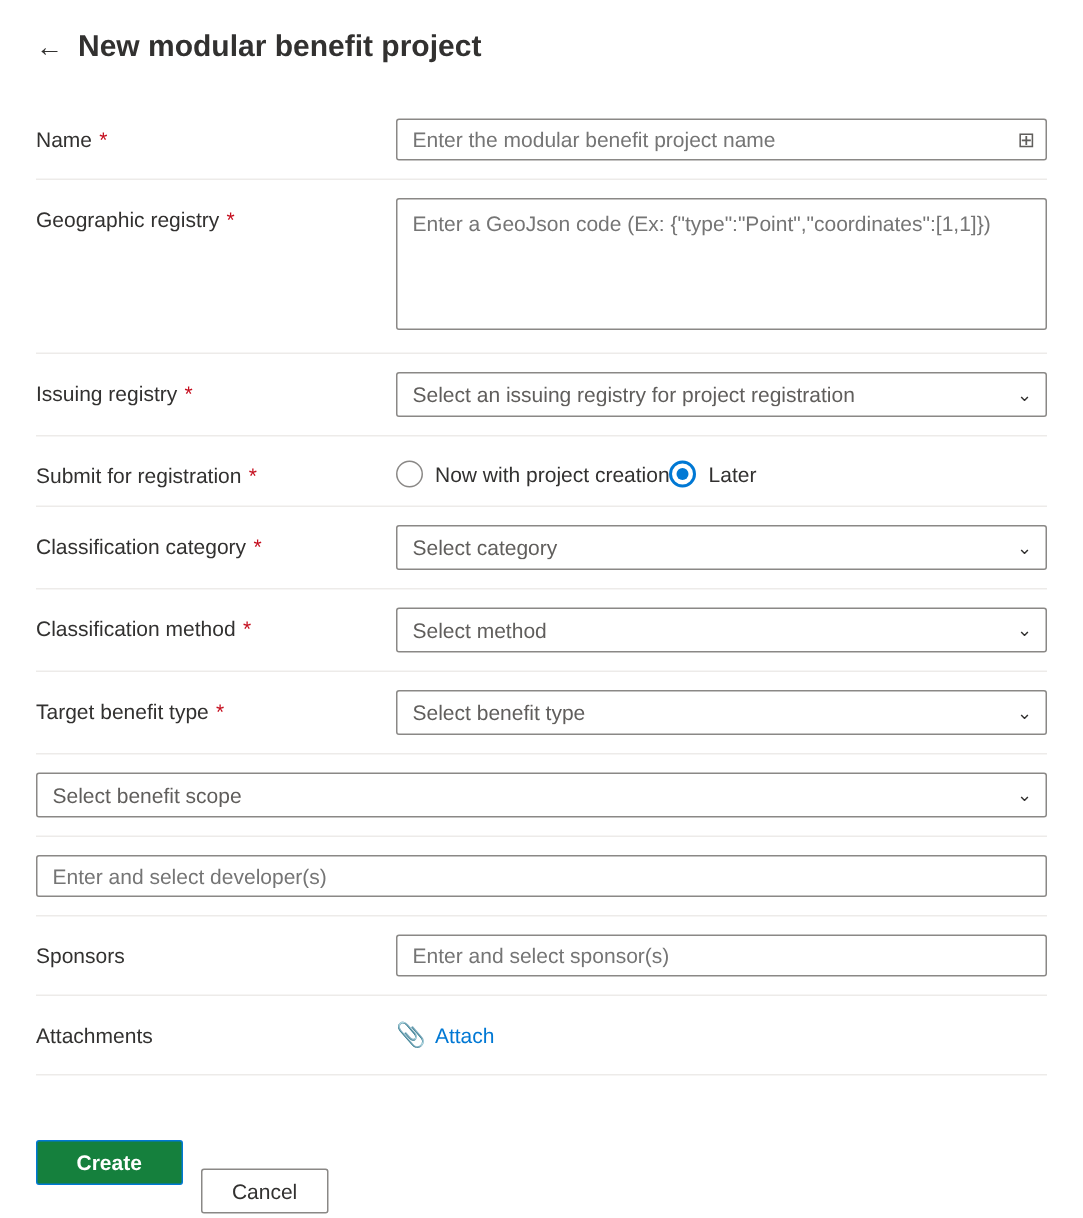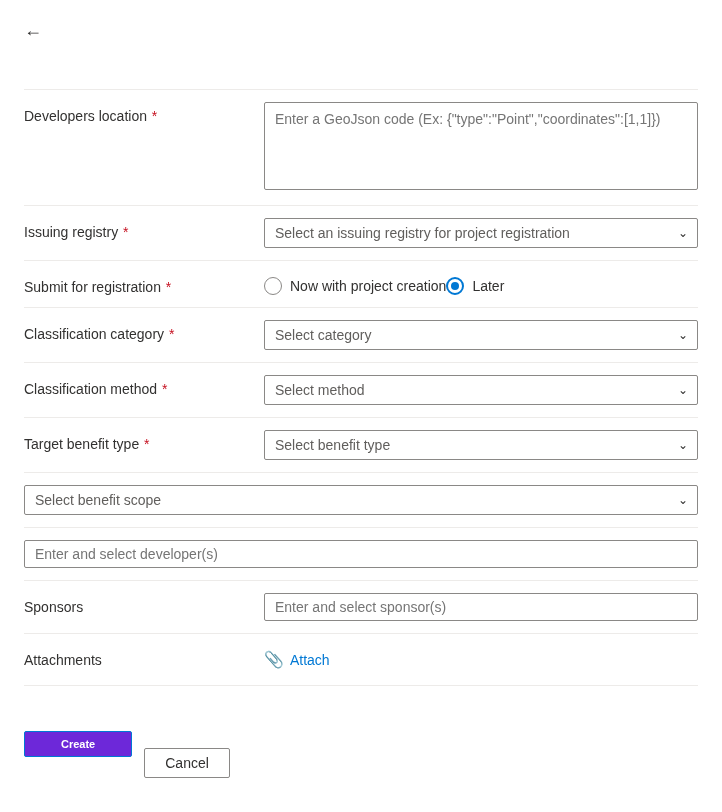--- a/index.html
+++ b/index.html
@@ -200,26 +200,26 @@
     }
 
     .footer-buttons {
       display: flex;
       align-items: center;
       gap: 12px;
       margin-top: 24px;
     }
 
     .btn-primary {
-      background: #6d28d9;
+      background: #15803d;
       color: #fff;
       border: 1px solid #0078d4;
       border-radius: 2px;
-      padding: 6px 36px;
-      font-size: 11px;
+      padding: 6px 26px;
+      font-size: 14px;
       font-weight: 600;
       cursor: pointer;
       font-family: inherit;
     }
 
     .btn-secondary {
       background: #fff;
       color: #323130;
       border: 1px solid #8a8886;
       border-radius: 2px;
@@ -228,28 +228,38 @@
       cursor: pointer;
       font-family: inherit;
       margin-top: 38px;
     }
   </style>
 </head>
 <body>
 
 <div class="header">
   <button class="back-btn">←</button>
-</div>
-
-<div class="form-row">
-</div>
-
-<div class="form-row">
-  <div class="form-label">
-    <span>Developers location</span><span class="required"> *</span>
+  <span class="page-title">New modular benefit project</span>
+</div>
+
+<div class="form-row">
+  <div class="form-label">
+    <span>Name</span><span class="required"> *</span>
+  </div>
+  <div class="form-control">
+    <div class="name-input-wrapper">
+      <input type="text" class="text-input" placeholder="Enter the modular benefit project name" style="">
+      <span class="input-icon">⊞</span>
+    </div>
+  </div>
+</div>
+
+<div class="form-row">
+  <div class="form-label">
+    <span>Geographic registry</span><span class="required"> *</span>
   </div>
   <div class="form-control">
     <textarea class="textarea-input" placeholder="Enter a GeoJson code (Ex: {&quot;type&quot;:&quot;Point&quot;,&quot;coordinates&quot;:[1,1]})" style=""></textarea>
   </div>
 </div>
 
 <div class="form-row">
   <div class="form-label">
     <span>Issuing registry</span><span class="required"> *</span>
   </div>

